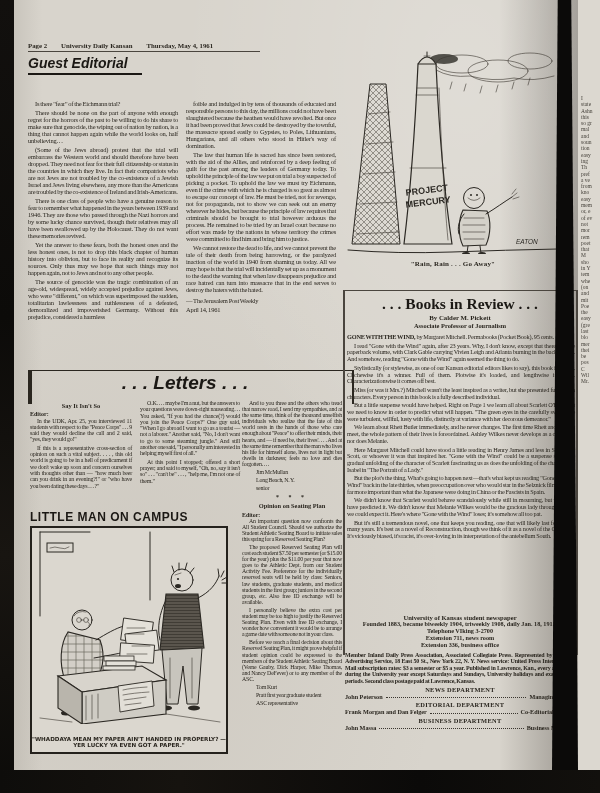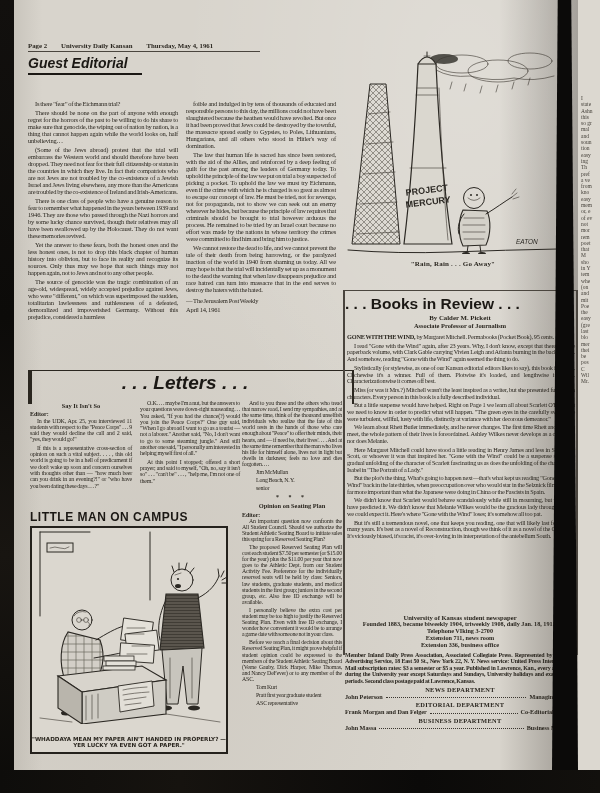--- a/index.html
+++ b/index.html
@@ -62,22 +62,22 @@
       font-weight:bold; font-size:12px; letter-spacing:0.5px; color:#1b1814; }
   .lmoc-box { position:absolute; left:16px; top:526px; width:198px; height:228px;
       border:2px solid #24211c; background:#dbd7cf; overflow:hidden; }
   .lmoc-cap { position:absolute; left:0; bottom:3px; width:100%; text-align:center;
       font-family:"DejaVu Sans",sans-serif; font-size:5.6px; font-weight:bold; line-height:6.6px; }
 
   
   .rv-lrule { position:absolute; left:329px; top:290px; width:1.5px; height:365px; background:#4a453e; }
   .rv-rrule { position:absolute; left:562px; top:290px; width:1.5px; height:365px; background:#4a453e; }
   .rv-trule { position:absolute; left:329px; top:290px; width:234px; border-top:1.5px solid #4a453e; }
-  .rv-title { position:absolute; left:331px; top:295px; width:230px; 
-      font-family:Liberation Sans, sans-serif; font-weight:bold; font-size:15.5px; color:#1b1814; }
+  .rv-title { position:absolute; left:331px; top:295px; width:230px; text-align:center;
+      font-family:Liberation Serif, serif; font-weight:bold; font-size:15.5px; color:#1b1814; }
   .rv-by  { position:absolute; left:331px; top:314px; width:230px; text-align:center; font-weight:bold; font-size:6.8px; }
   .rv-by2 { position:absolute; left:331px; top:322px; width:230px; text-align:center; font-weight:bold; font-size:6.4px; }
   .rv-body { position:absolute; left:333px; top:334px; width:228px; font-size:6.3px; line-height:6.7px; }
   .rv-body p { text-align:justify; text-indent:7px; letter-spacing:-0.2px; word-spacing:-0.4px; margin-bottom:2px; }
   .rv-body p.lead { text-indent:0; }
 
   
   .masthead { position:absolute; left:331px; top:612px; width:230px; text-align:center; }
   .mast-logo { position:relative; height:26px; }
   .mast-over { position:absolute; left:0; top:0; width:100%; font-size:4.5px; letter-spacing:2.5px; font-weight:bold; }

